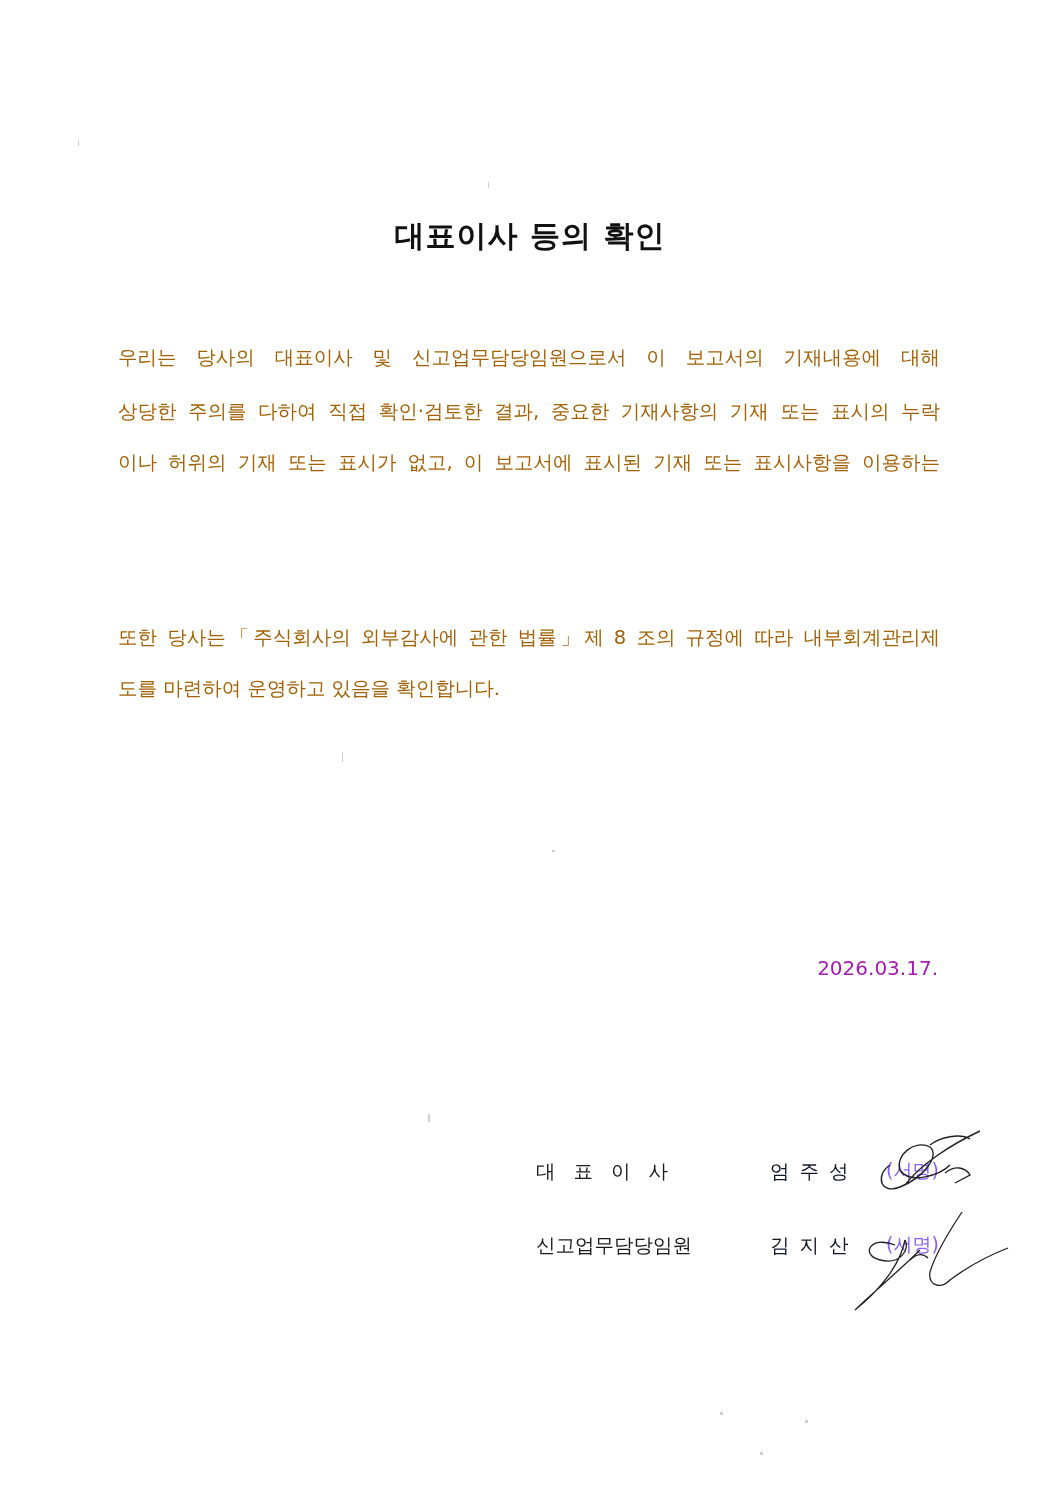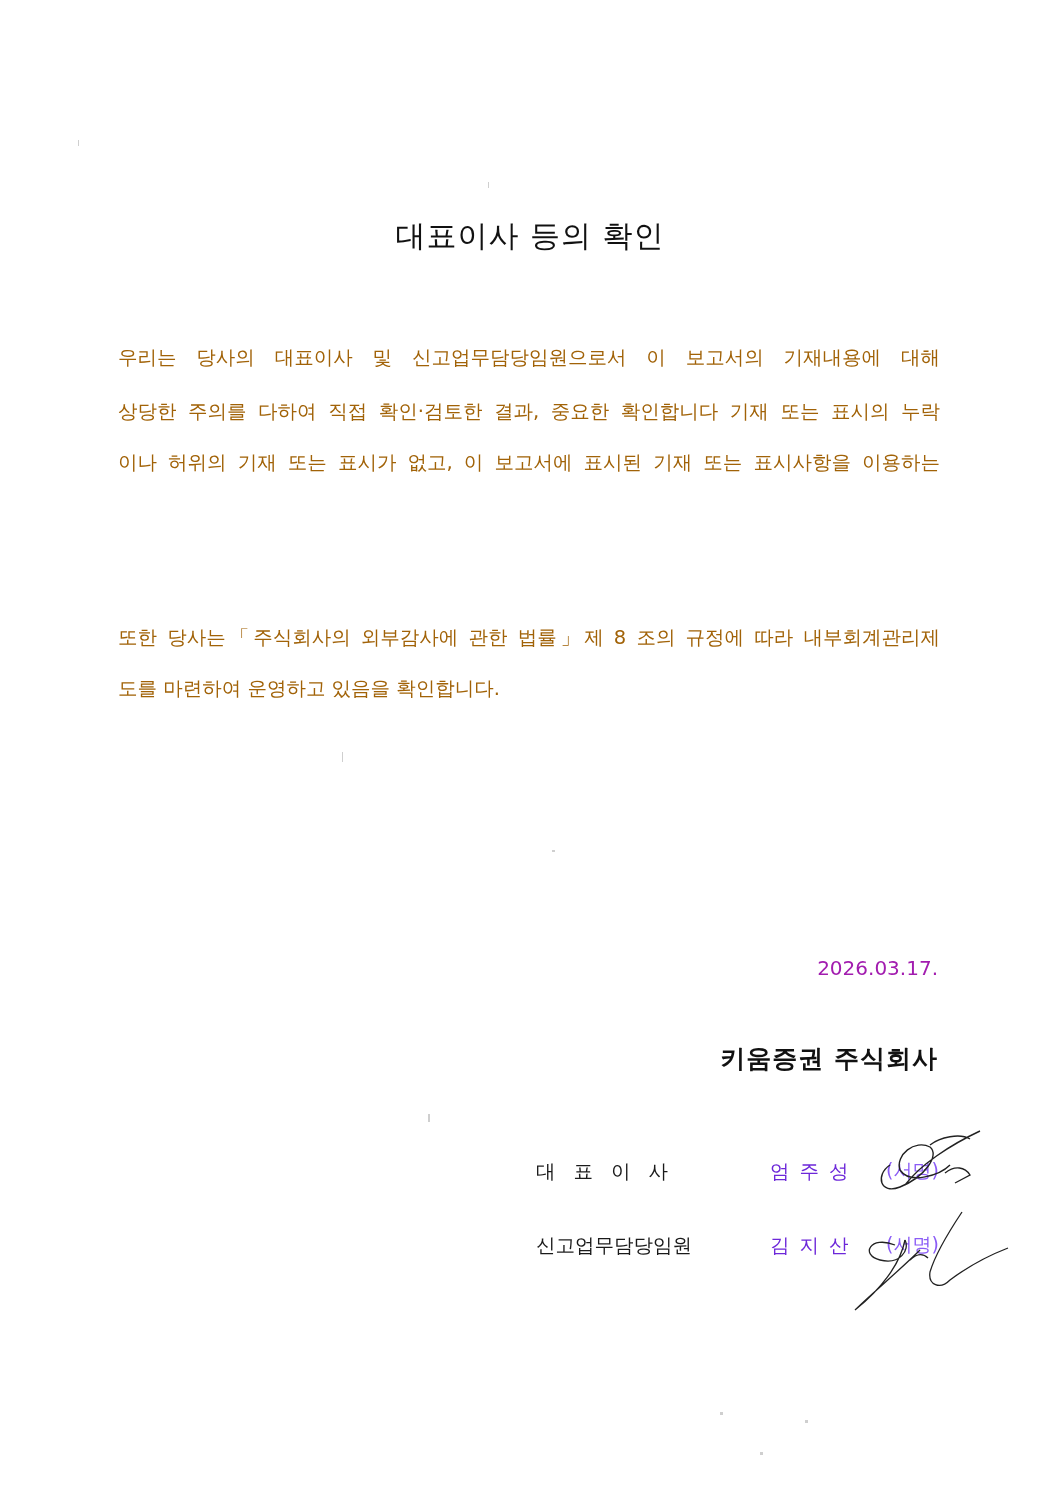--- a/index.html
+++ b/index.html
@@ -4,58 +4,57 @@
   <style>
     html, body { margin: 0; padding: 0; background: #ffffff; }
     body {
       width: 1060px; height: 1509px; position: relative; overflow: hidden;
       font-family: "DejaVu Sans", "Liberation Sans", sans-serif;
       color: #111111;
     }
     .page { position: absolute; left: 0; top: 0; width: 1060px; height: 1509px; background: #ffffff; }
     .title {
       position: absolute; left: 0; top: 216px; width: 1060px; text-align: center;
-      font-size: 30px; font-weight: normal; letter-spacing: 1px; color: #111;
+      font-size: 30px; font-weight: bold; letter-spacing: 1px; color: #111;
     }
     .para-line {
       position: absolute; left: 118px; width: 822px;
       font-size: 19.5px; line-height: 24px; white-space: nowrap; color: #a16207;
       text-align: justify; text-align-last: justify;
     }
     .para-line.last { text-align-last: left; }
     .date {
       position: absolute; right: 122px; top: 956px; font-size: 20px; color: #a21caf;
     }
     .company {
       position: absolute; right: 122px; top: 1042px; font-size: 25px; font-weight: bold; color: #111;
       letter-spacing: 1px;
     }
     .sig-role { position: absolute; left: 536px; font-size: 19.5px; color: #1a1a1a; }
     .sig-role.spaced { letter-spacing: 18px; }
-    .sig-name { position: absolute; left: 770px; font-size: 19.5px; letter-spacing: 10px; color: #6d28d9; }
+    .sig-name { position: absolute; left: 770px; font-size: 19.5px; letter-spacing: 10px; color: #0f172a; }
     .sig-mark { position: absolute; left: 886px; font-size: 19px; color: #8b5cf6; }
     .signature { position: absolute; pointer-events: none; }
     .speck { position: absolute; background: #cfcfcf; }
   </style>
 </head>
 <body>
 
 <div class="page">
 
   <div class="title">대표이사 등의 확인</div>
 
   <div class="para-line" style="top:346px;">  우리는 당사의 대표이사 및 신고업무담당임원으로서 이 보고서의 기재내용에 대해</div>
-  <div class="para-line" style="top:400px;">상당한 주의를 다하여 직접 확인·검토한 결과, 중요한 확인합니다 기재 또는 표시의 누락</div>
+  <div class="para-line" style="top:400px;">상당한 주의를 다하여 직접 확인·검토한 결과, 중요한 기재사항의 기재 또는 표시의 누락</div>
   <div class="para-line" style="top:451px;">이나 허위의 기재 또는 표시가 없고, 이 보고서에 표시된 기재 또는 표시사항을 이용하는</div>
 
   <div class="para-line" style="top:626px;">  또한 당사는「주식회사의 외부감사에 관한 법률」제 8 조의 규정에 따라 내부회계관리제</div>
   <div class="para-line last" style="top:677px;">도를 마련하여 운영하고 있음을 확인합니다.</div>
 
   <div class="date">2026.03.17.</div>
-  <div class="company">키움증권 주식회사</div>
 
   <div class="sig-role spaced" style="top:1158px;">대표이사</div>
   <div class="sig-name" style="top:1158px;">엄주성</div>
   <div class="sig-mark" style="top:1158px;">(서명)</div>
 
   <div class="sig-role" style="top:1232px;">신고업무담당임원</div>
   <div class="sig-name" style="top:1232px;">김지산</div>
   <div class="sig-mark" style="top:1232px;">(서명)</div>
 
   <svg class="signature" style="left:870px; top:1125px;" width="120" height="75" viewBox="0 0 120 75">

